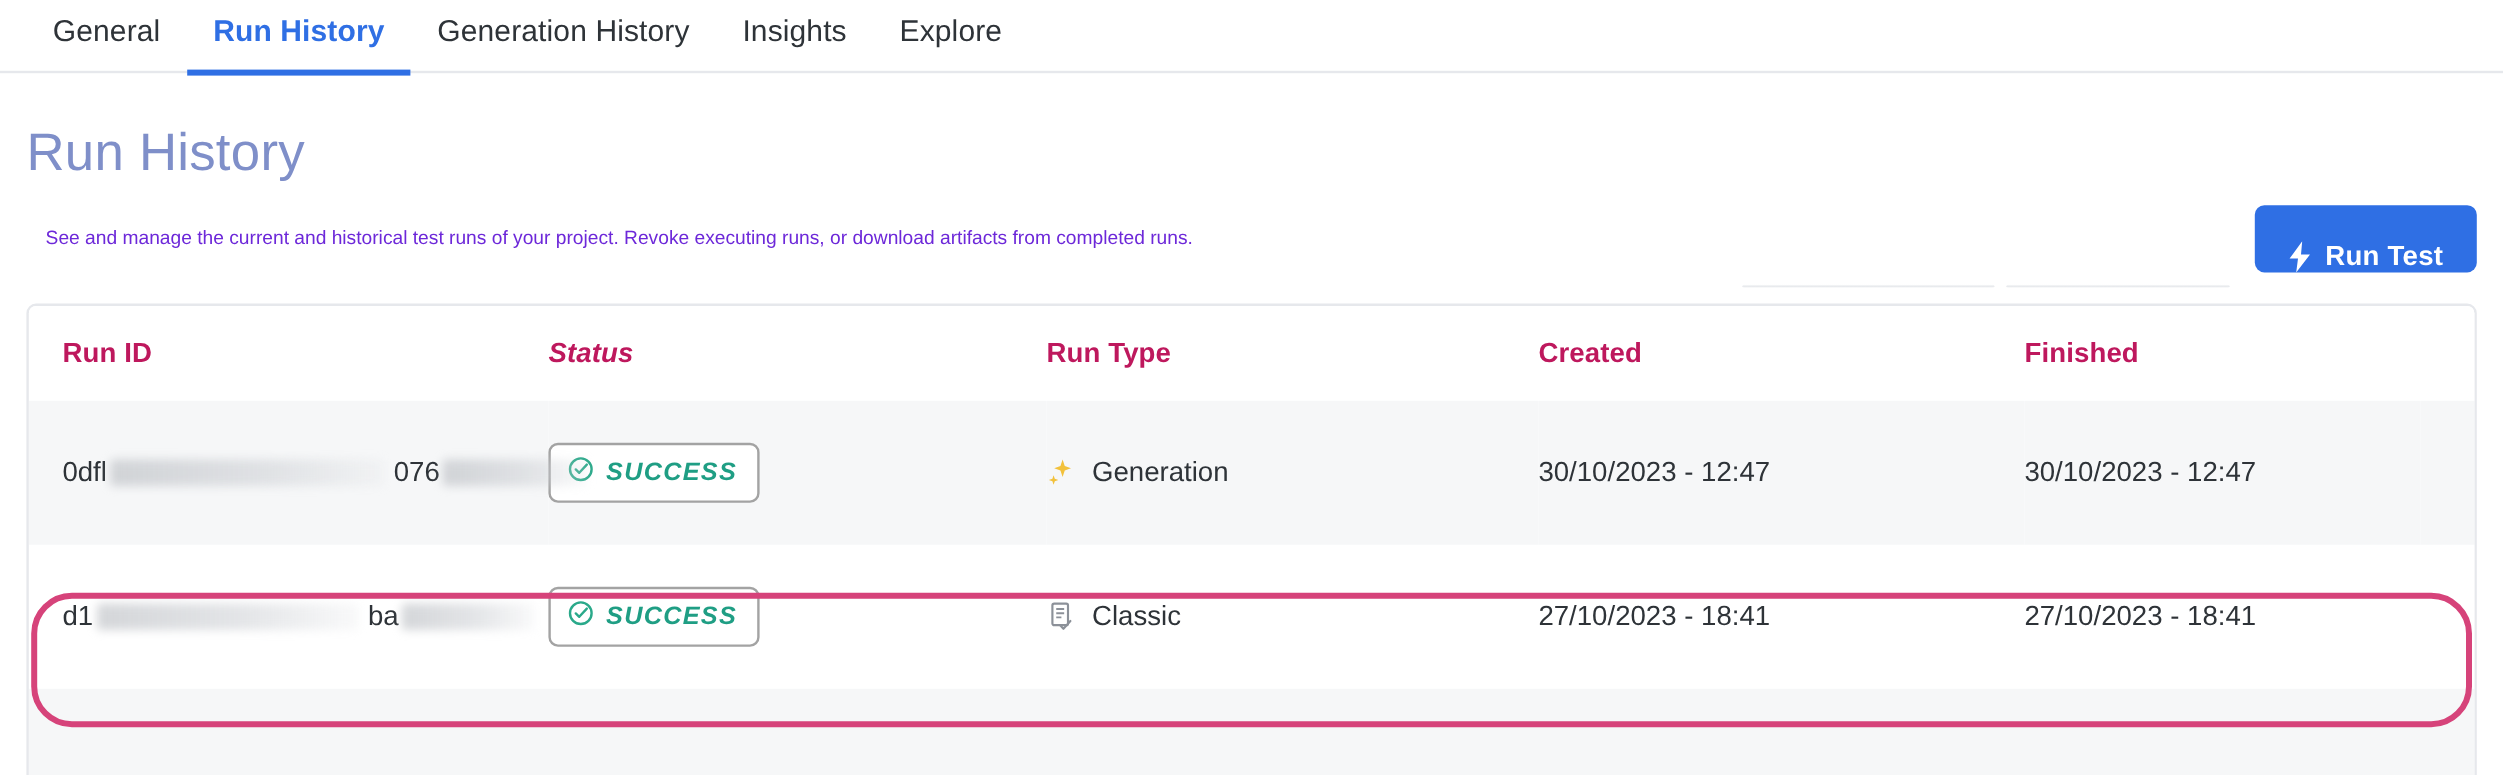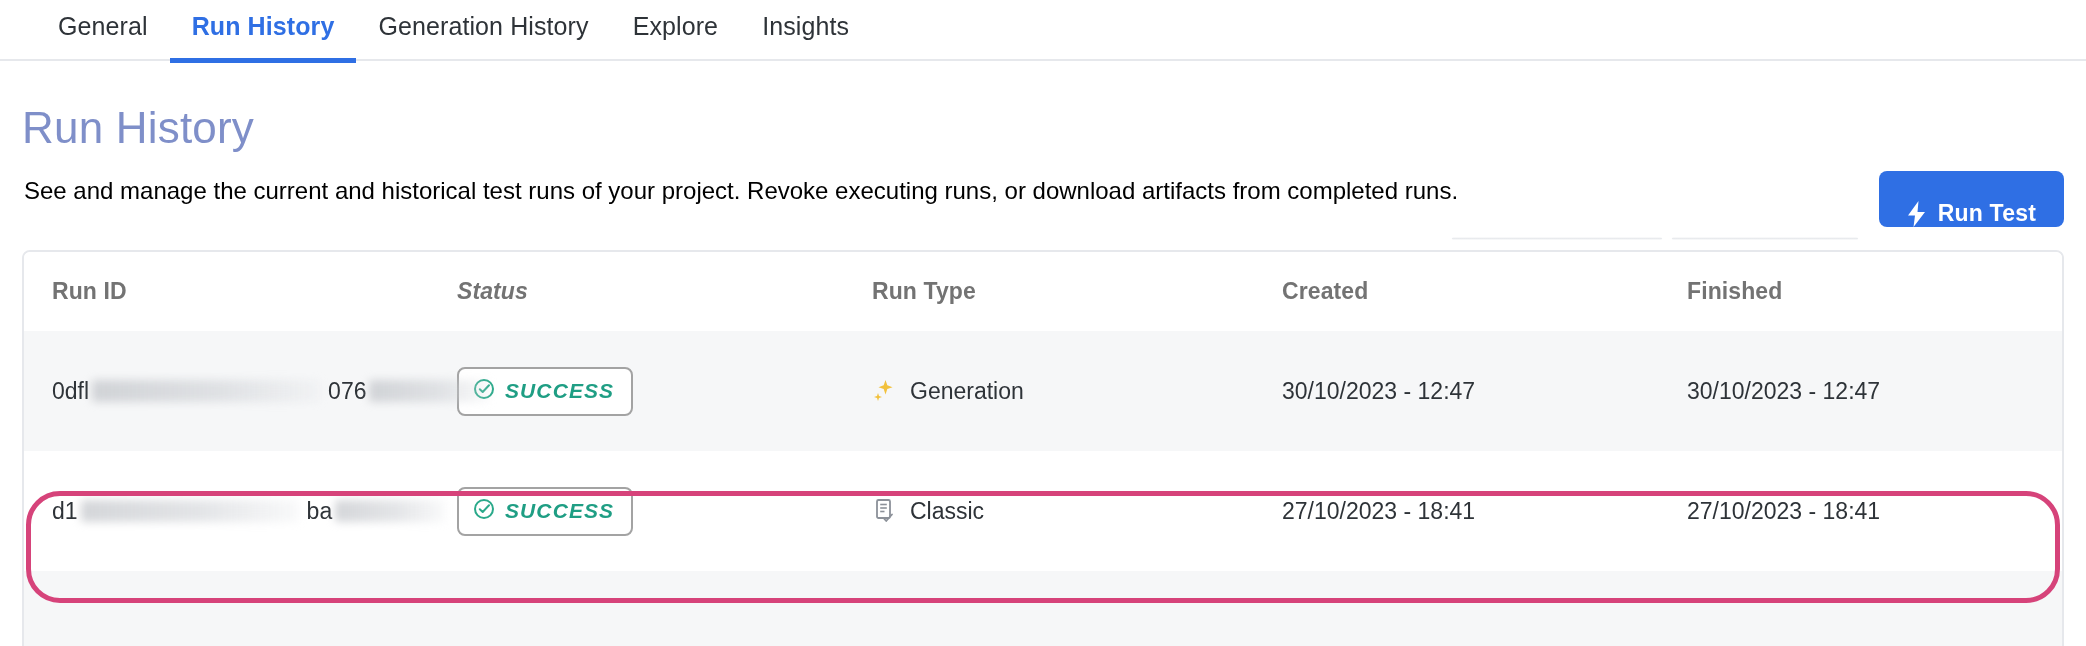--- a/index.html
+++ b/index.html
@@ -16,21 +16,21 @@
     position: relative;
   }
 
   
   .tabbar {
     position: relative;
     height: 61px;
     border-bottom: 2px solid #e6e8ec;
     display: flex;
     align-items: flex-start;
-    padding-left: 36px;
+    padding-left: 22px;
     box-sizing: border-box;
   }
   .tab {
     position: relative;
     font-size: 25px;
     line-height: 1;
     color: #2e3338;
     padding: 14px 22px 0 22px;
     height: 61px;
     box-sizing: border-box;
@@ -60,25 +60,25 @@
   .page-title {
     margin: 0;
     padding-top: 44px;
     font-size: 44px;
     font-weight: normal;
     color: #7f8fc9;
     letter-spacing: 0.2px;
     line-height: 1.05;
   }
   .page-desc {
-    margin: 2px;
+    margin: 16px;
     padding-top: 21px;
-    font-size: 24px;
+    font-size: 16px;
     line-height: 1.42;
-    color: #000000;
+    color: #6d28d9;
     max-width: 1450px;
   }
 
   
   .run-test-btn {
     position: absolute;
     top: 110px;
     right: 22px;
     background: #2f6fe4;
     color: #ffffff;
@@ -124,21 +124,21 @@
   }
   table.runs {
     width: 100%;
     border-collapse: collapse;
     table-layout: fixed;
   }
   table.runs th {
     text-align: left;
     font-size: 23px;
     font-weight: bold;
-    color: #737373;
+    color: #be185d;
     padding: 26px 0 26px 0;
     background: #ffffff;
     letter-spacing: 0.1px;
   }
   table.runs td {
     font-size: 23px;
     color: #2e3338;
     padding: 0;
     vertical-align: middle;
     height: 120px;
@@ -223,22 +223,22 @@
   
   .row-peek { height: 30px; background: #f6f7f8; }
 </style>
 </head>
 <body>
 
 <div class="tabbar">
   <div class="tab">General</div>
   <div class="tab active">Run History</div>
   <div class="tab">Generation History</div>
+  <div class="tab">Insights</div>
   <div class="tab">Explore</div>
-  <div class="tab">Insights</div>
 </div>
 
 <div class="page">
 
   <h1 class="page-title">Run History</h1>
   <p class="page-desc">See and manage the current and historical test runs of your project. Revoke executing runs, or download artifacts from completed runs.</p>
 
   <div class="ghost-line l1"></div>
   <div class="ghost-line l2"></div>
 

